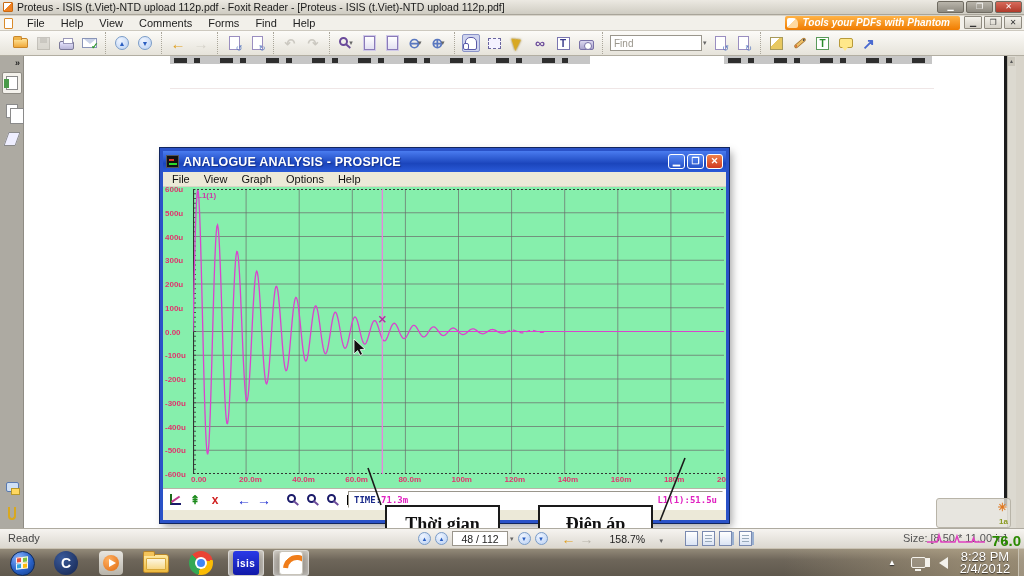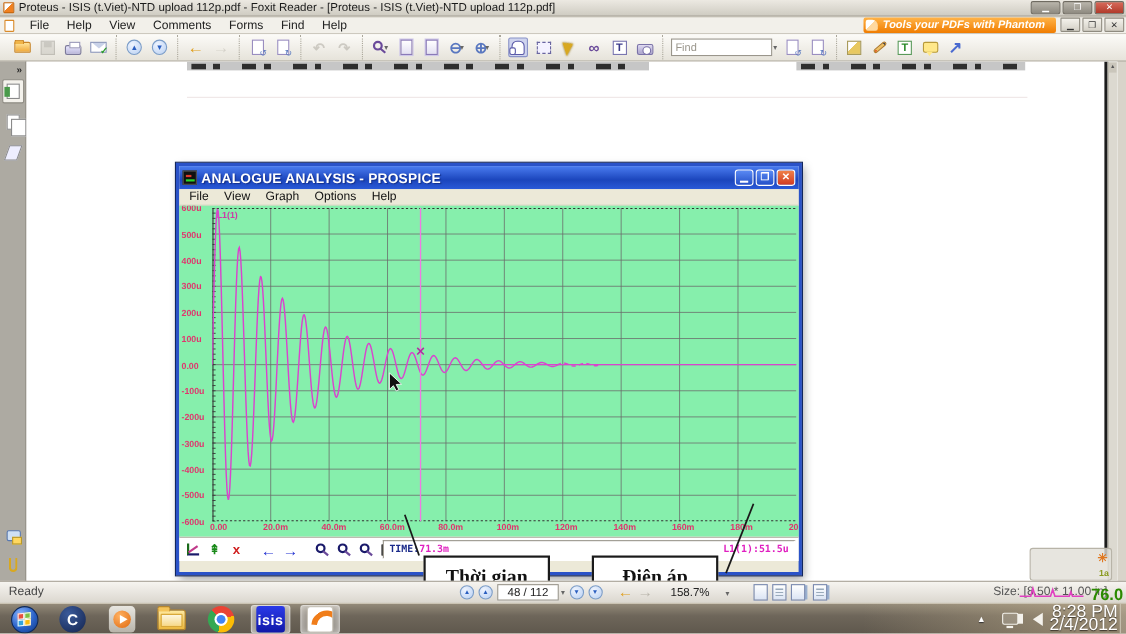--- a/index.html
+++ b/index.html
@@ -166,30 +166,30 @@
   .capp { width:24px; height:24px; border-radius:50%; background:radial-gradient(circle at 35% 30%, #3a5a9a, #14244e); color:#fff; font-weight:bold; font-size:14px; display:flex; align-items:center; justify-content:center; }
   .wmp { width:24px; height:24px; border-radius:4px; background:linear-gradient(#e8e6e0,#b8b4aa); display:flex; align-items:center; justify-content:center; }
   .wmp i { width:16px; height:16px; border-radius:50%; background:radial-gradient(circle at 35% 30%, #ffb060, #e06a10); display:block; position:relative; }
   .wmp i::after { content:""; position:absolute; left:6px; top:4px; border-left:7px solid #fff; border-top:4px solid transparent; border-bottom:4px solid transparent; }
   .tfolder { width:26px; height:19px; background:linear-gradient(#ffe9a0,#edb93e); border:1px solid #b8862a; border-radius:2px 3px 2px 2px; position:relative; }
   .tfolder::before { content:""; position:absolute; left:-1px; top:-4px; width:10px; height:4px; background:#f4c airplane; background:#f4c45a; border:1px solid #b8862a; border-bottom:none; border-radius:2px 2px 0 0; }
   .tfolder::after { content:""; position:absolute; left:2px; top:3px; right:2px; bottom:2px; background:linear-gradient(#fdf6e0,#f7d98a); border:1px solid #d8a83a; border-radius:1px; }
   .chrome { width:24px; height:24px; border-radius:50%; background:conic-gradient(from -45deg, #ea4335 0 33%, #fbbc05 0 66%, #34a853 0 100%); position:relative; }
   .chrome::before { content:""; position:absolute; left:6px; top:6px; width:12px; height:12px; border-radius:50%; background:#fff; }
   .chrome::after { content:""; position:absolute; left:8px; top:8px; width:8px; height:8px; border-radius:50%; background:#4285f4; }
-  .isis { width:26px; height:24px; border-radius:3px; background:linear-gradient(#2a3ae8,#1018a8); color:#fff; font-weight:bold; font-size:13px; display:flex; align-items:center; justify-content:center; letter-spacing:.5px; }
+  .isis { width:26px; height:24px; border-radius:3px; background:linear-gradient(#2a3ae8,#1018a8); color:#fff; font-weight:bold; font-size:10px; display:flex; align-items:center; justify-content:center; letter-spacing:.5px; }
   .foxitic { width:24px; height:24px; border-radius:3px; background:#fff; border:1px solid #c8c4ba; position:relative; overflow:hidden; }
   .foxitic::after { content:""; position:absolute; left:3px; top:3px; width:18px; height:18px; border-radius:50%; border:5px solid #f07d1a; border-left-color:transparent; transform:rotate(-40deg); }
   .tray { position:absolute; right:0; top:0; height:28px; z-index:3; color:#fff; }
   .tray-chev { position:absolute; right:128px; top:9px; font-size:8px; color:#fff; text-shadow:0 1px 1px #333; }
   .tray-net { position:absolute; right:98px; top:8px; width:15px; height:11px; border:1.5px solid #f4f2ec; border-radius:2px; background:rgba(255,255,255,.15); }
   .tray-net::after { content:""; position:absolute; left:3px; bottom:-4px; width:6px; height:2px; background:#f4f2ec; }
   .tray-vol { position:absolute; right:76px; top:8px; width:0; height:0; border-top:6px solid transparent; border-bottom:6px solid transparent; border-right:9px solid #f4f2ec; }
   .tray-vol::before { content:""; position:absolute; left:-14px; top:-5px; width:5px; height:9px; background:#f4f2ec; }
-  .tray-clock { position:absolute; right:8px; top:2px; width:62px; text-align:right; font-size:16px; line-height:12px; text-shadow:0 1px 1px #3a342a; }
+  .tray-clock { position:absolute; right:8px; top:2px; width:62px; text-align:center; font-size:13px; line-height:12px; text-shadow:0 1px 1px #3a342a; }
   .show-desktop { position:absolute; right:0; top:0; width:6px; height:28px; border-left:1px solid #c9c2b2; background:rgba(255,255,255,.12); z-index:4; }
 </style>
 </head>
 <body>
 
 <div id="stage">
 
   <div class="fx-titlebar">
     <span class="fx-appicon"></span>
     <span>Proteus - ISIS (t.Viet)-NTD upload 112p.pdf - Foxit Reader - [Proteus - ISIS (t.Viet)-NTD upload 112p.pdf]</span>

